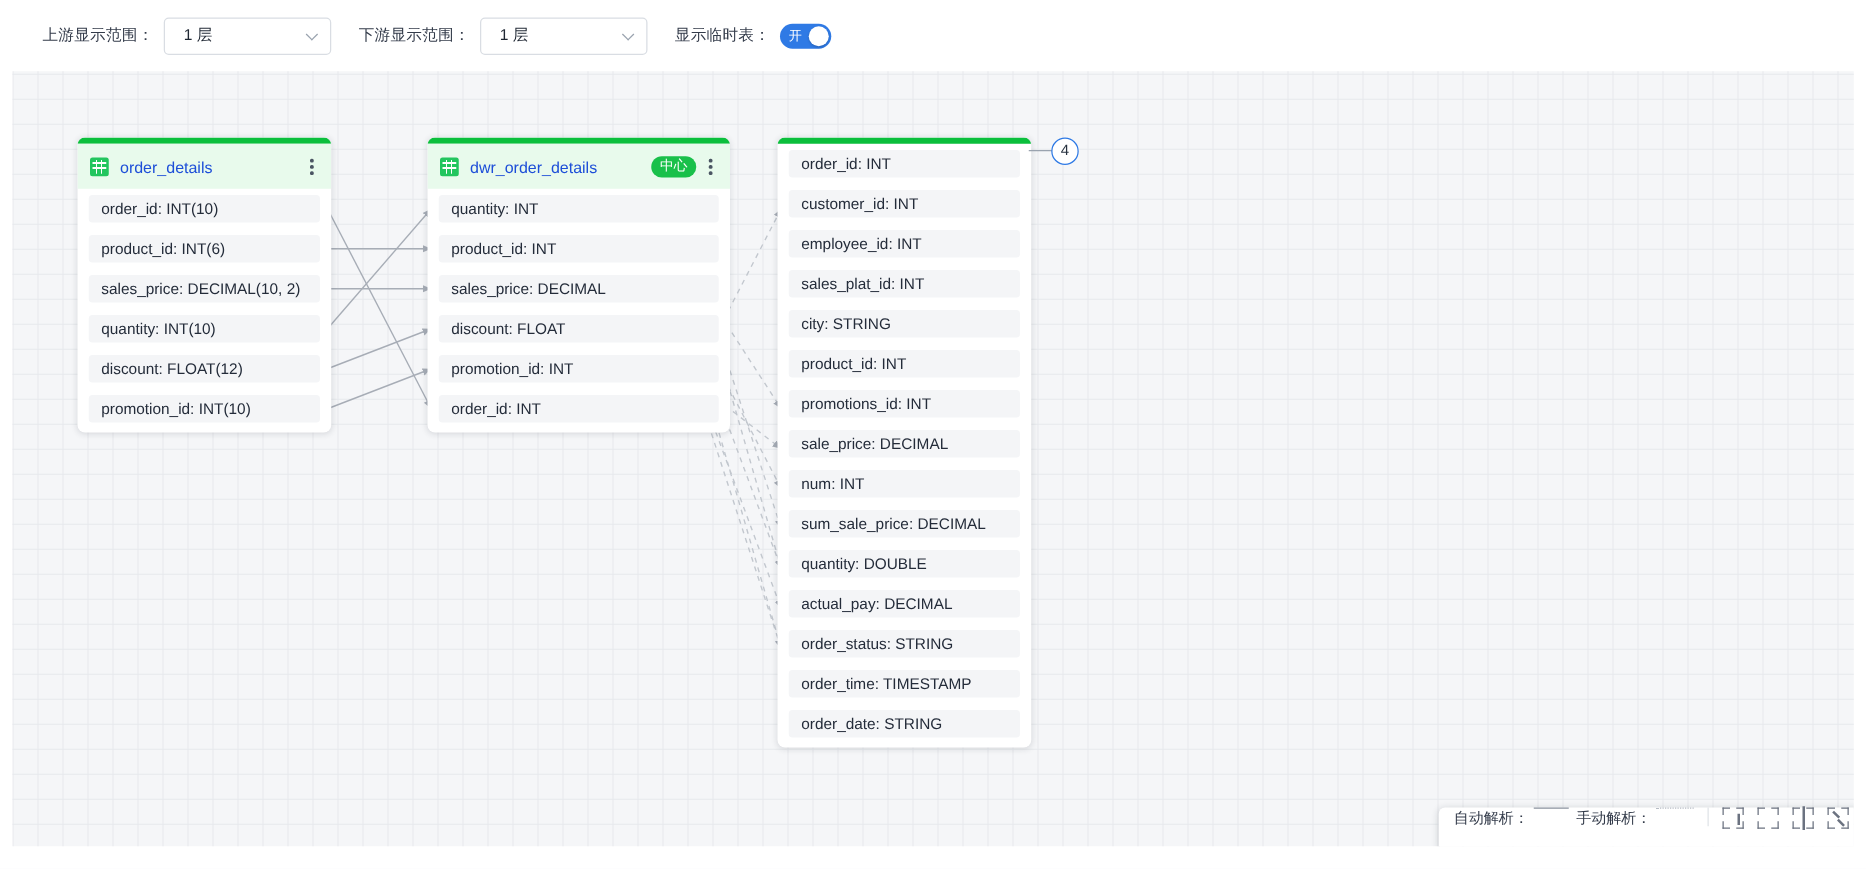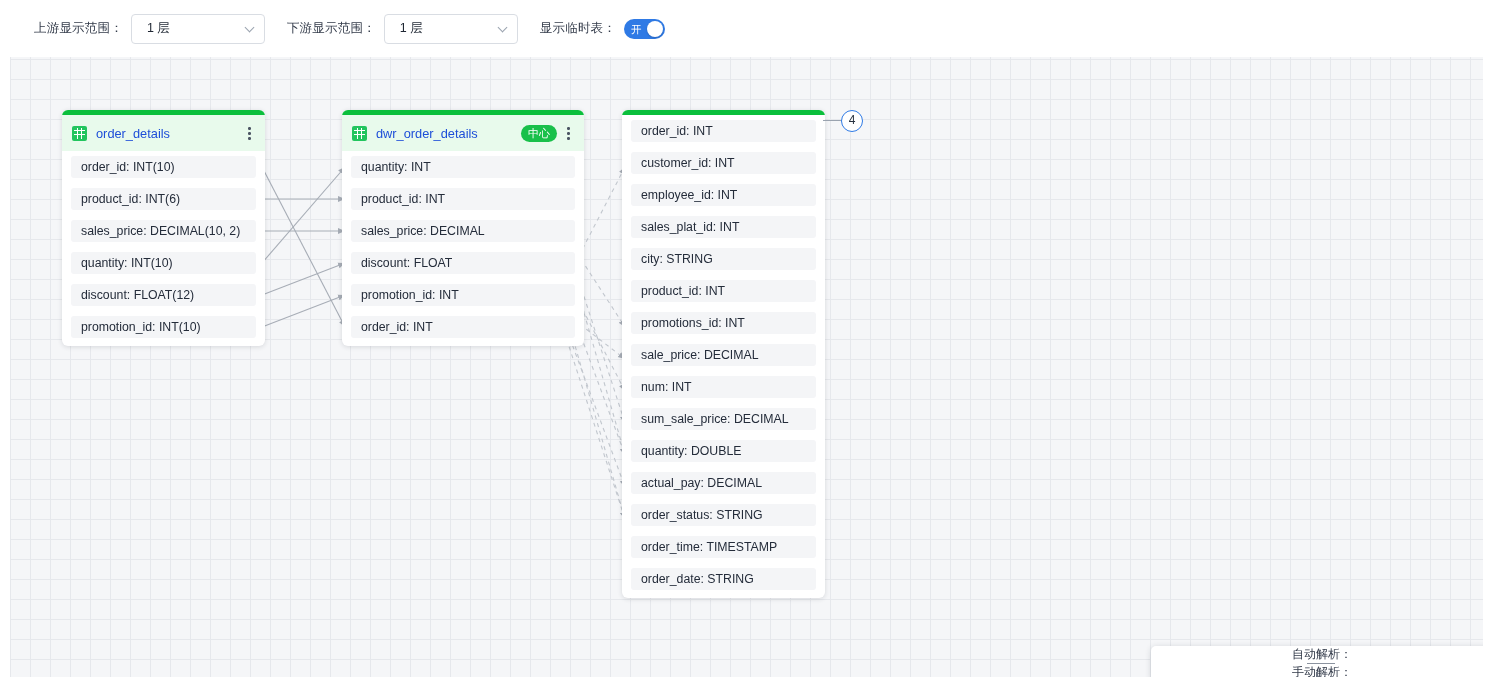--- a/index.html
+++ b/index.html
@@ -133,21 +133,21 @@
   #count-link{
     position:absolute;left:813px;top:63px;width:20px;height:1px;
     background:#9aa3af;
   }
 
   
   #legend{
     position:absolute;left:1141px;top:589px;width:342px;height:36px;
     background:#fff;border-radius:5px;
     box-shadow:0 1px 6px rgba(27,36,51,.16);
-    display:flex;align-items:center;padding:0 12px;box-sizing:border-box;flex-direction:column;
+    display:flex;align-items:flex-start;padding:0 12px;box-sizing:border-box;
   }
   .lg-text{font-size:12px;color:#333b4a;white-space:nowrap;}
   .lg-solid{
     width:28px;height:0;border-top:1.6px solid #8b939f;margin:0 6px 0 4px;
   }
   .lg-dotted{
     width:30px;height:0;border-top:1.6px dotted #b6bcc5;margin:0 2px 0 4px;
   }
   .lg-div{width:1px;height:15px;background:#dfe3e8;margin:0 11px 0 9px;}
   .lg-btn{

